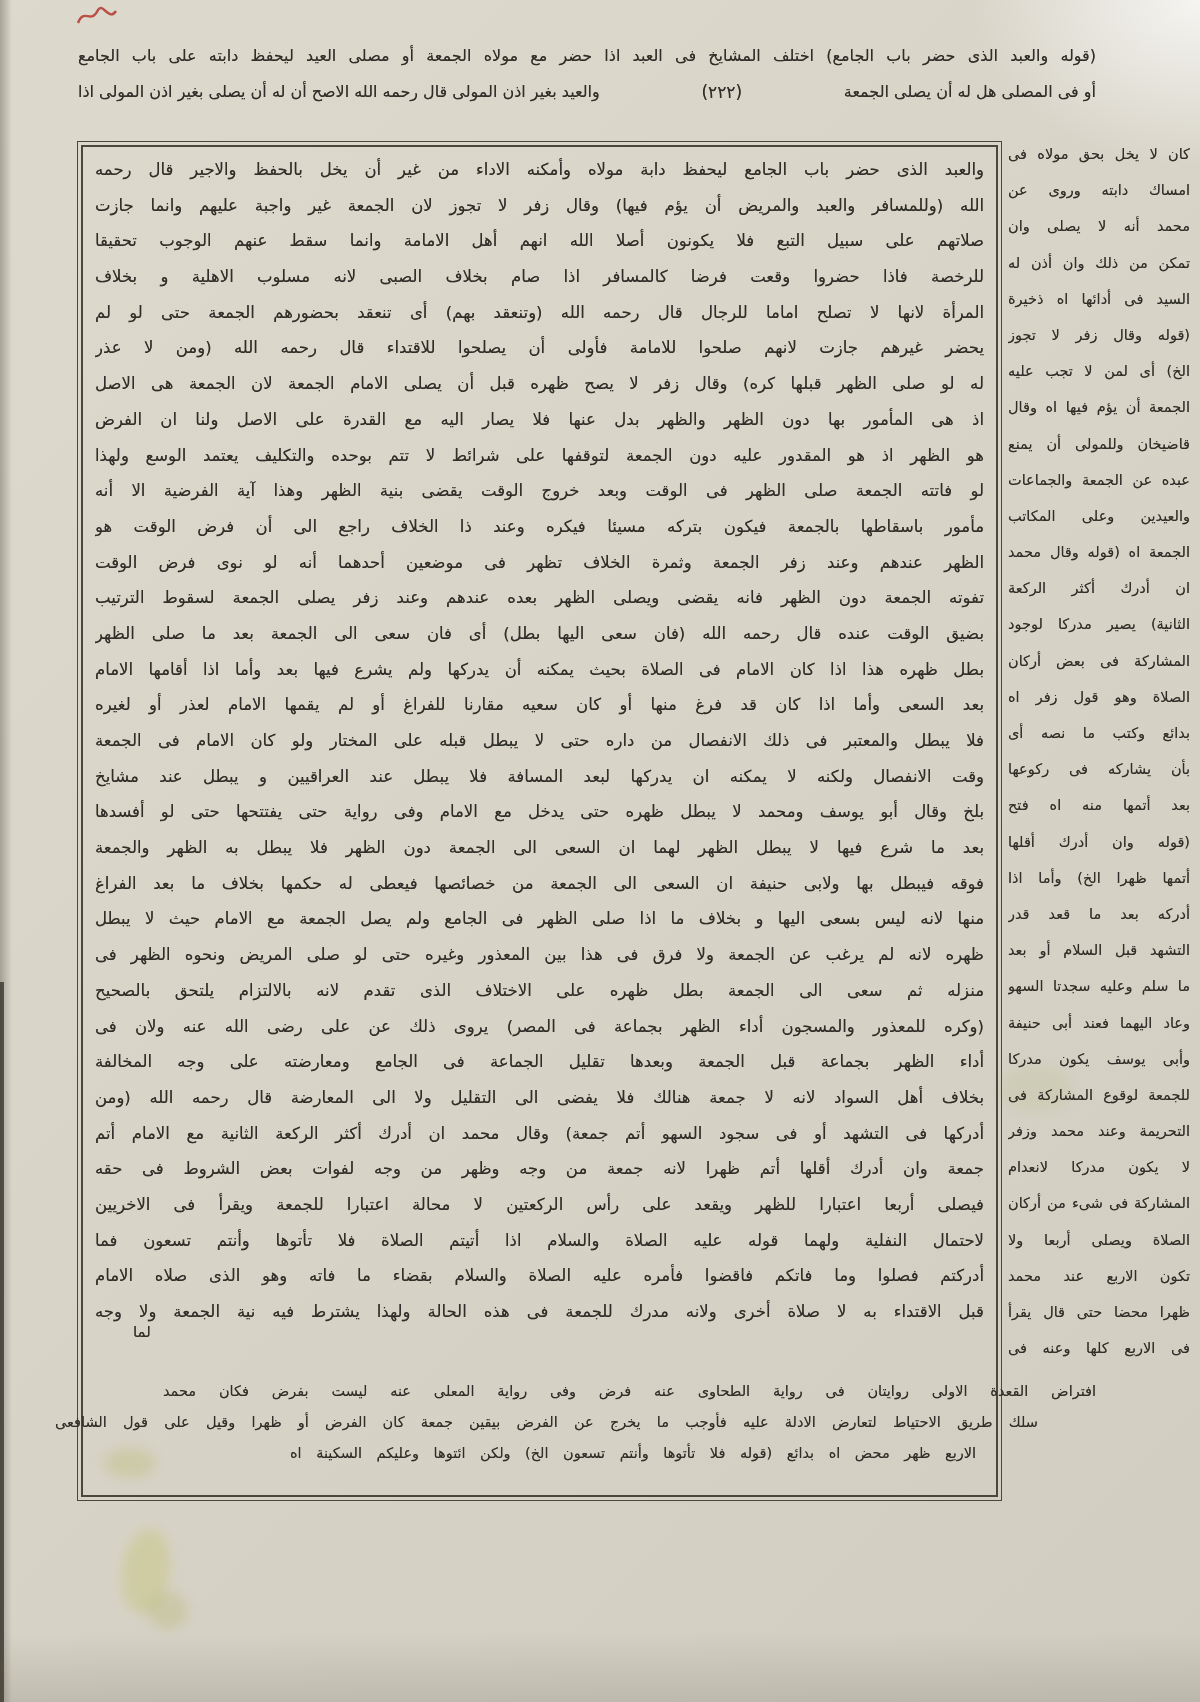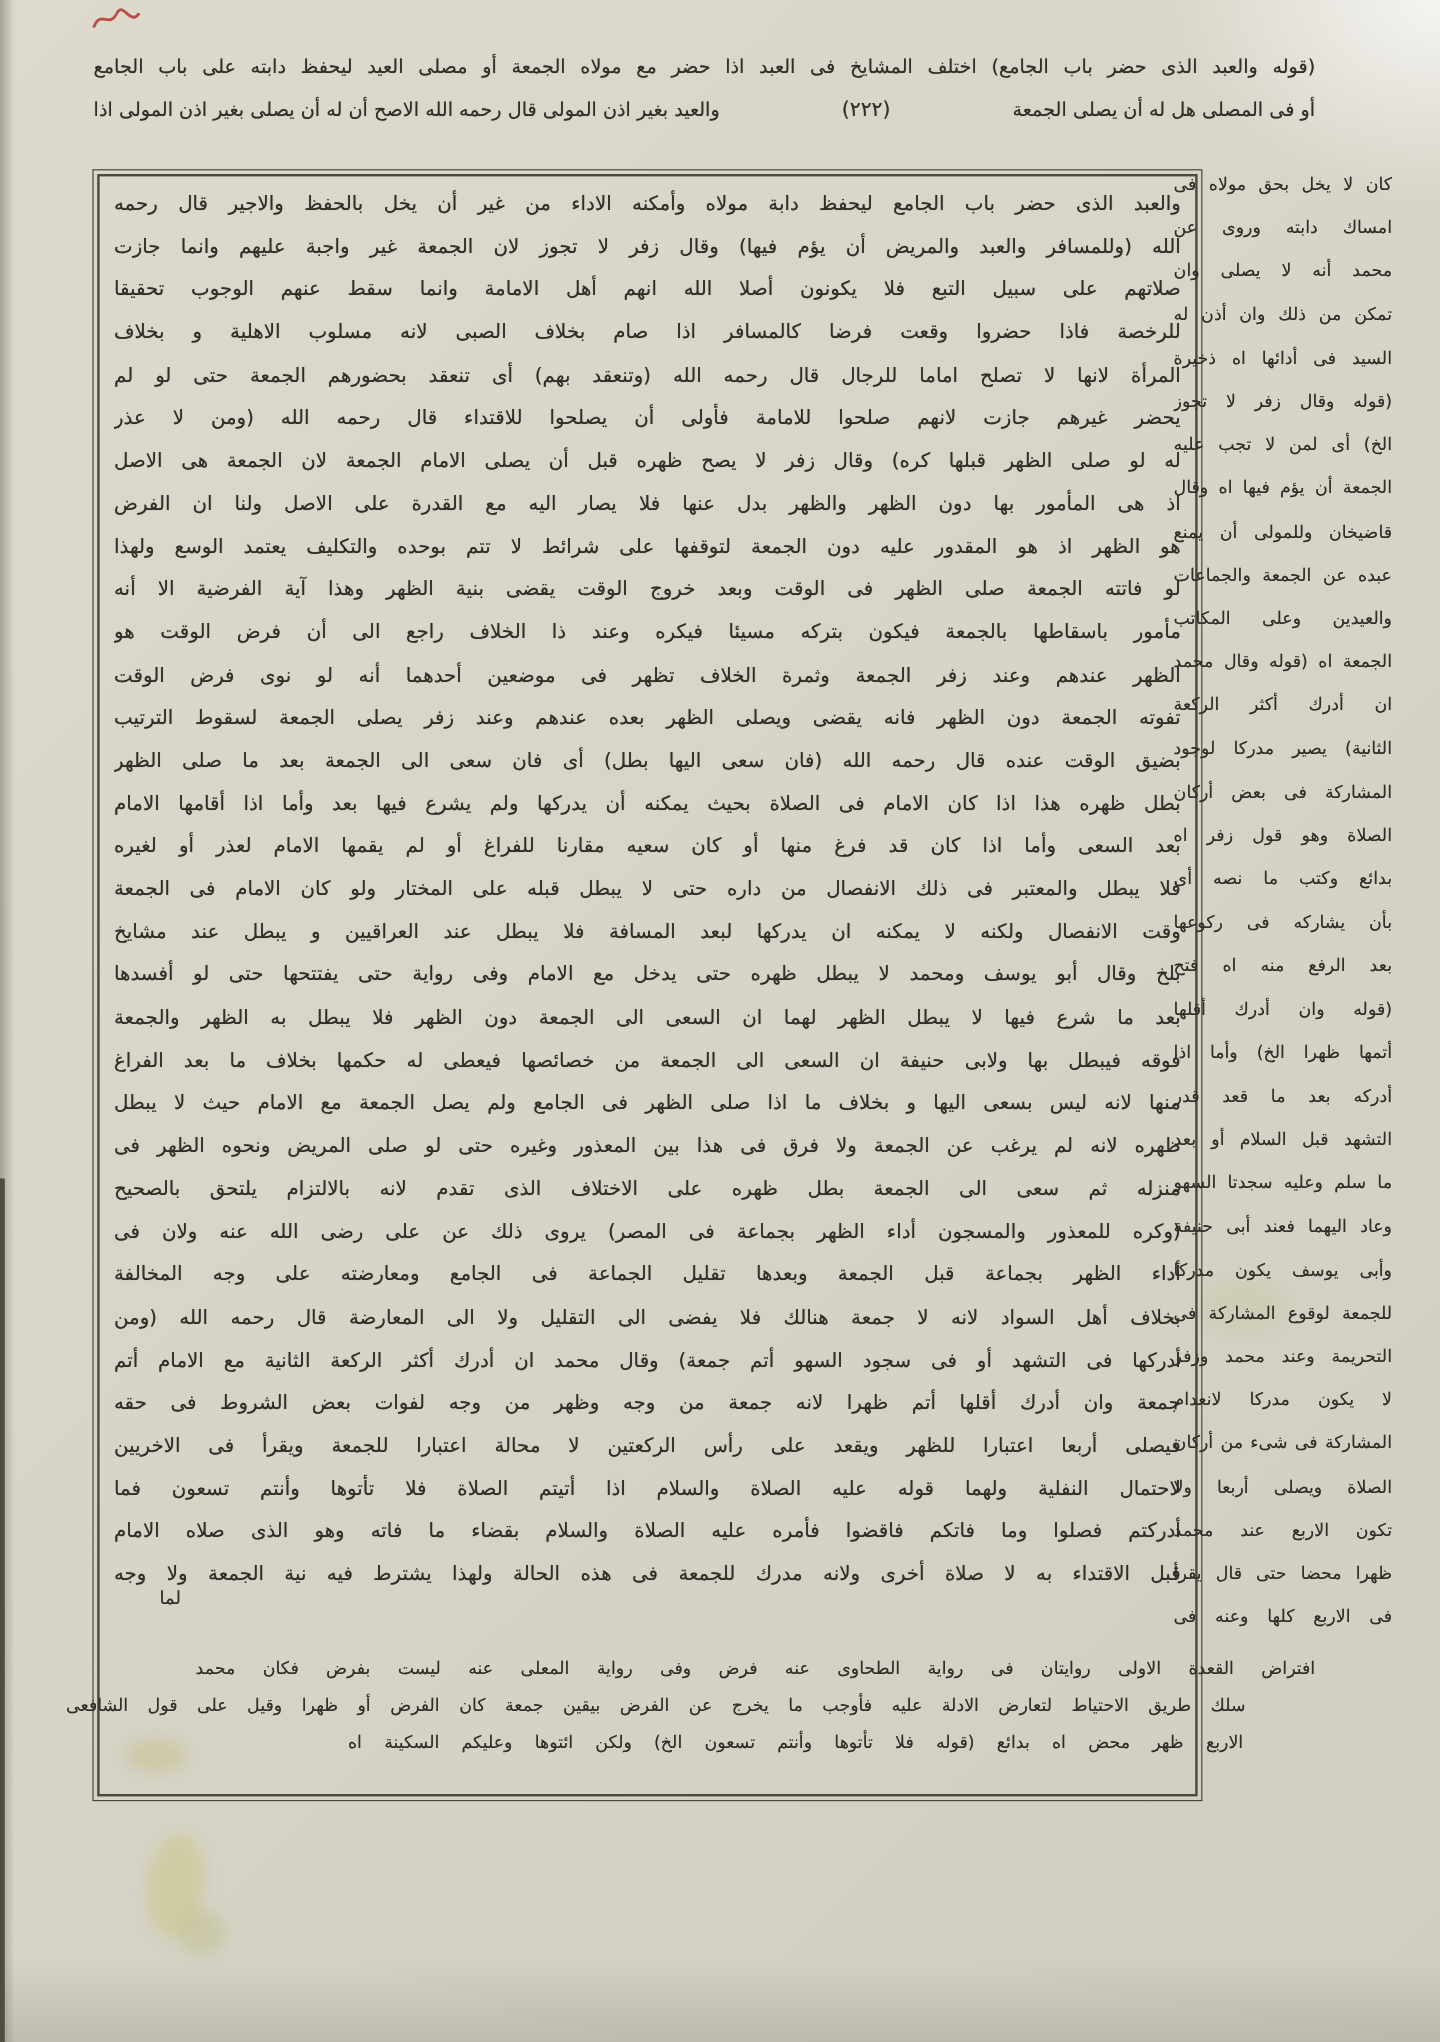--- a/index.html
+++ b/index.html
@@ -29,36 +29,36 @@
   .frame-inner{
     width:100%;height:100%;box-sizing:border-box;
     border:2px solid #4a473d;padding:5px 12px 0 12px;overflow:hidden;
   }
   .main-lines .tline{
     font-size:16.5px;line-height:35.7px;height:35.7px;overflow:hidden;
     text-align:justify;text-align-last:justify;word-spacing:1px;
     text-shadow:0 0 .6px rgba(40,38,32,.55);
   }
   
-  .margin-notes{position:absolute;left:978px;top:136px;width:182px;}
+  .margin-notes{position:absolute;left:1008px;top:136px;width:182px;}
   .margin-notes .tline{
     font-size:14.5px;line-height:36.2px;height:36.2px;overflow:hidden;
     text-align:justify;text-align-last:justify;
     text-shadow:0 0 .5px rgba(40,38,32,.5);
   }
   
   .footnote{position:absolute;left:55px;top:1376px;width:1041px;}
   .footnote .fline{
     font-size:14.5px;line-height:31px;height:31px;overflow:hidden;
     text-align:justify;text-align-last:justify;
     text-shadow:0 0 .5px rgba(40,38,32,.5);
   }
   .f1{margin-left:108px;}
   .f2{margin-right:58px;}
-  .f3{margin-right:60px;margin-left:235px;}
+  .f3{margin-right:120px;margin-left:235px;}
   .catchword{
     position:absolute;left:133px;top:1323px;font-size:15px;
     text-shadow:0 0 .5px rgba(40,38,32,.5);
   }
   
   .red-mark{position:absolute;left:76px;top:3px;width:42px;height:26px;}
   .stain{position:absolute;border-radius:50%;filter:blur(6px);pointer-events:none;}
   .stain-1{left:104px;top:1448px;width:52px;height:30px;background:rgba(180,180,90,.28);}
   .stain-2{left:122px;top:1528px;width:48px;height:86px;background:rgba(190,190,95,.33);transform:rotate(8deg);}
   .stain-3{left:148px;top:1592px;width:40px;height:38px;background:rgba(170,175,85,.26);}
@@ -148,21 +148,21 @@
     <div class="tline">قاضيخان وللمولى أن يمنع</div>
     <div class="tline">عبده عن الجمعة والجماعات</div>
     <div class="tline">والعيدين وعلى المكاتب</div>
     <div class="tline">الجمعة اه (قوله وقال محمد</div>
     <div class="tline">ان أدرك أكثر الركعة</div>
     <div class="tline">الثانية) يصير مدركا لوجود</div>
     <div class="tline">المشاركة فى بعض أركان</div>
     <div class="tline">الصلاة وهو قول زفر اه</div>
     <div class="tline">بدائع وكتب ما نصه أى</div>
     <div class="tline">بأن يشاركه فى ركوعها</div>
-    <div class="tline">بعد الرفع منه اه فتح</div>
+    <div class="tline">بعد أتمها منه اه فتح</div>
     <div class="tline">(قوله وان أدرك أقلها</div>
     <div class="tline">أتمها ظهرا الخ) وأما اذا</div>
     <div class="tline">أدركه بعد ما قعد قدر</div>
     <div class="tline">التشهد قبل السلام أو بعد</div>
     <div class="tline">ما سلم وعليه سجدتا السهو</div>
     <div class="tline">وعاد اليهما فعند أبى حنيفة</div>
     <div class="tline">وأبى يوسف يكون مدركا</div>
     <div class="tline">للجمعة لوقوع المشاركة فى</div>
     <div class="tline">التحريمة وعند محمد وزفر</div>
     <div class="tline">لا يكون مدركا لانعدام</div>

